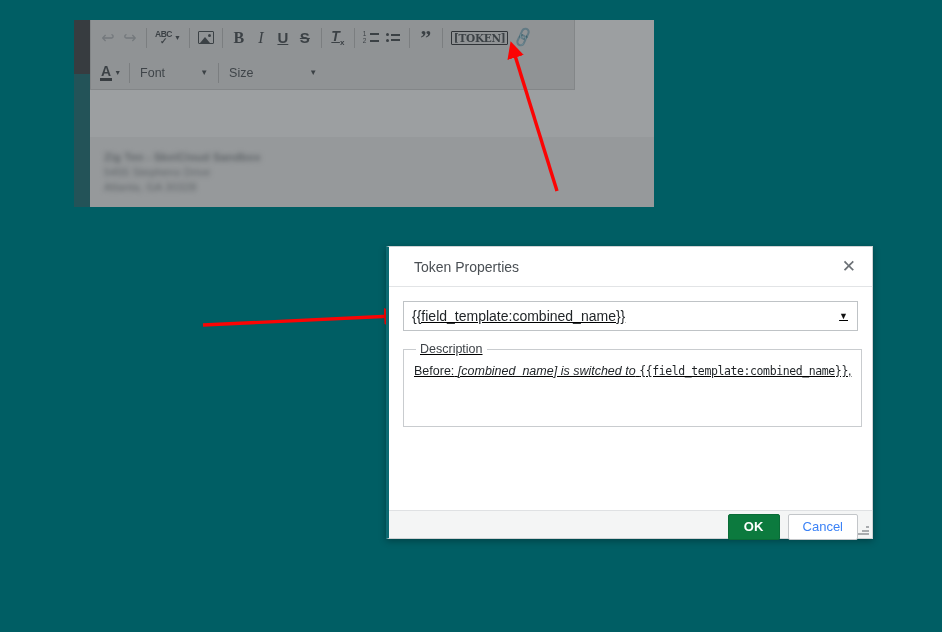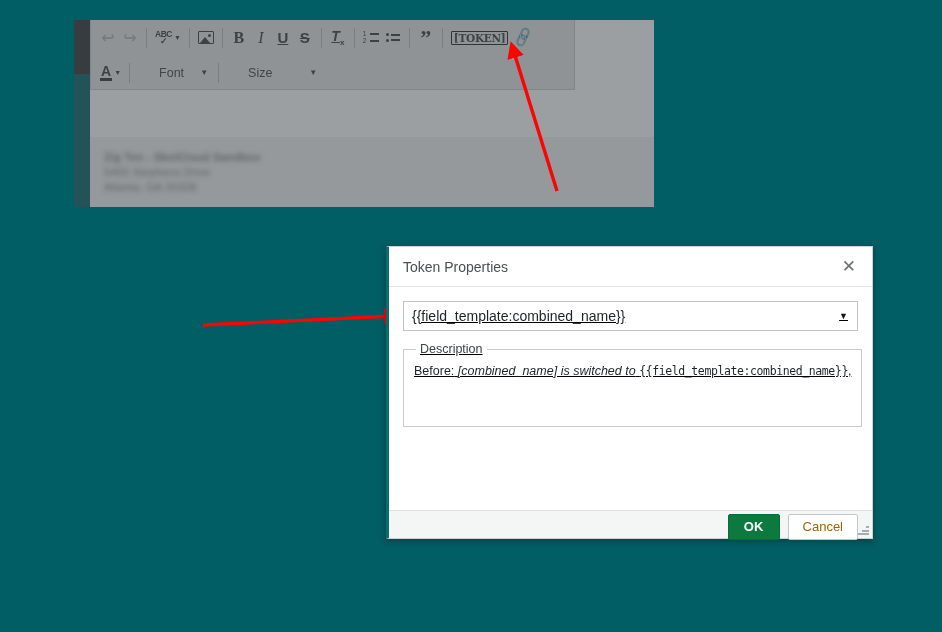--- a/index.html
+++ b/index.html
@@ -71,21 +71,21 @@
     display: flex;
     align-items: center;
     justify-content: space-between;
     width: 78px; height: 24px;
     padding: 0 5px;
     font-size: 12.5px;
     color: #3b4045;
     cursor: pointer;
     user-select: none;
   }
-  .tb-combo .cl { flex: 1; margin-left: 19px; }
+  .tb-combo .cl { flex: 1; }
   .tb-combo .caret-sm { font-size: 8px; }
   .icon-token {
     font-family: "DejaVu Serif", serif;
     font-size: 10.5px;
     font-weight: bold;
     letter-spacing: -0.3px;
     border: 1.6px solid #1c1f22;
     padding: 0px 2px;
     border-radius: 1px;
     line-height: 12px;
@@ -202,20 +202,21 @@
     align-items: center;
     justify-content: space-between;
     padding: 0 16px 0 14px;
     border-bottom: 1px solid #e2e4e6;
     flex: none;
   }
   .dlg-title {
     font-size: 14px;
     color: #4a4f54;
     font-weight: normal;
+    margin-left: 11px;
   }
   .dlg-close {
     font-size: 17px;
     color: #6b7075;
     cursor: pointer;
     line-height: 1;
     user-select: none;
   }
   .dlg-body {
     flex: 1;
@@ -292,21 +293,21 @@
   }
   .btn-ok {
     background: #0c7a3e;
     color: #fff;
     font-weight: bold;
     border: 1px solid #0a6c37;
     margin-right: 8px;
   }
   .btn-cancel {
     background: #fff;
-    color: #a16207;
+    color: #3b82f6;
     border: 1px solid #c3c6c9;
   }
   .resize-grip {
     position: absolute;
     right: 3px; bottom: 3px;
     width: 11px; height: 11px;
     cursor: nwse-resize;
   }
   .resize-grip i {
     position: absolute;

